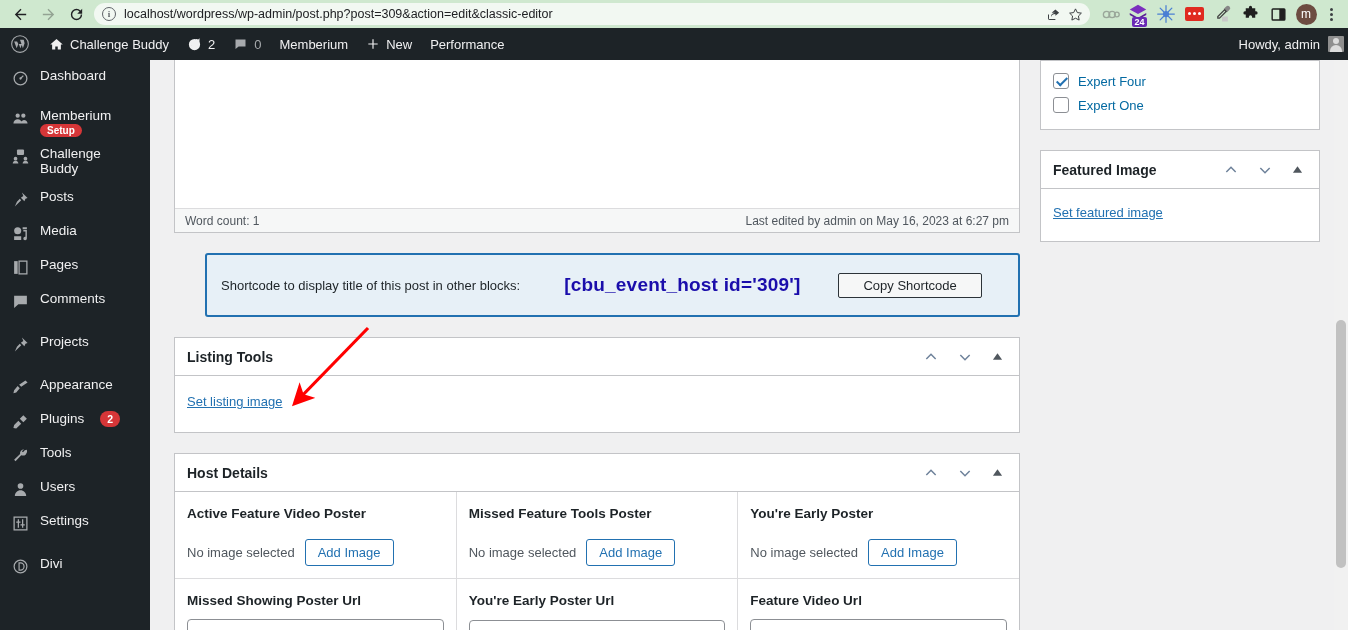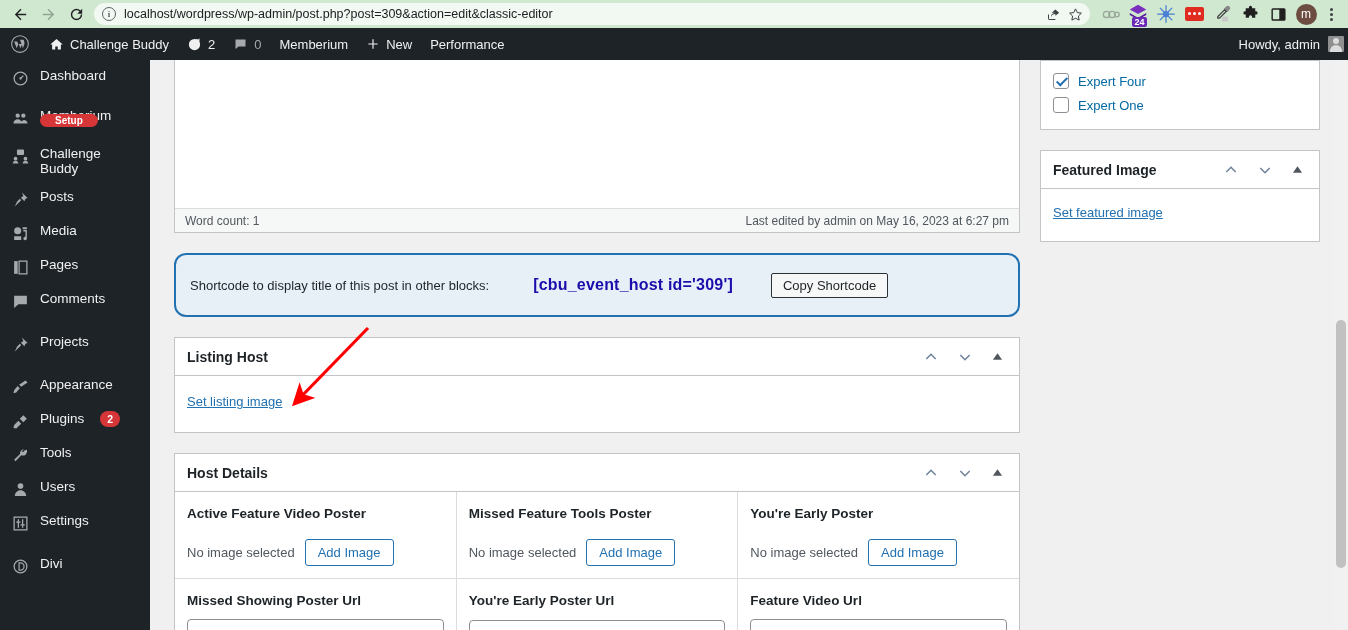--- a/index.html
+++ b/index.html
@@ -97,23 +97,23 @@
     width: 20px; height: 20px; flex: 0 0 20px;
     display: flex; align-items: center; justify-content: center;
     color: #a7aaad;
   }
   .menu-sep { height: 9px; }
   .badge {
     background: #d63638; color: #fff; border-radius: 10px;
     font-size: 10.5px; padding: 1px 7px; font-weight: 600; line-height: 14px;
   }
   .badge-setup {
-    position: absolute; left: 40px; top: 12px;
+    position: absolute; left: 40px; top: 22px;
     background: #d63638; color: #fff; border-radius: 9px;
-    font-size: 10px; padding: 1px 15px; font-weight: 600;
+    font-size: 10px; padding: 1px 7px; font-weight: 600;
   }
   .menu-item.has-sub { height: 44px; align-items: flex-start; padding-top: 6px; }
 
   
   .content {
     flex: 1 1 auto; background: #f0f0f1; position: relative;
     padding: 0 24px 0 24px; overflow: hidden;
   }
   .columns { display: flex; gap: 20px; padding-top: 0; }
   .col-main { width: 846px; flex: 0 0 846px; }
@@ -139,29 +139,30 @@
   .editor-canvas { height: 148px; background: #fff; }
   .statusbar {
     height: 24px; background: #f6f7f7; border-top: 1px solid #dcdcde;
     display: flex; align-items: center; padding: 8px 10px;
     font-size: 12px; color: #50575e;
   }
   .statusbar .right { margin-left: auto; }
 
   
   .shortcode-box {
-    background: #e7f0f7; border: 2px solid #2271b1; border-radius: 12px;
+    background: #e7f0f7; border: 2px solid #2271b1; border-radius: 3px;
     height: 64px; display: flex; align-items: center; padding: 0 14px;
     margin-bottom: 20px;
+    margin-left: 31px;
   }
   .sc-label { font-size: 13px; color: #1d2327; }
-  .sc-code { color: #1a0dab; font-size: 16px; font-weight: bold; margin: 0 38px 0 44px; letter-spacing: .2px;}
+  .sc-code { color: #1a0dab; font-size: 19px; font-weight: bold; margin: 0 38px 0 44px; letter-spacing: .2px;}
   .btn-default {
     background: #f6f7f7; border: 1px solid #2c3338; color: #1d2327;
-    font-size: 13px; padding: 4px 11px; border-radius: 2px; cursor: pointer;
+    font-size: 13px; padding: 4px 24px; border-radius: 2px; cursor: pointer;
     font-family: "Liberation Sans", sans-serif;
   }
 
   
   .host-grid { display: flex; }
   .host-cell {
     flex: 1 1 0; padding: 14px 12px 12px 12px; border-right: 1px solid #dcdcde;
     min-height: 76px;
   }
   .host-cell:last-child { border-right: none; }
@@ -522,21 +523,21 @@
         <div style="height:20px"></div>
 
         <div class="shortcode-box">
           <span class="sc-label">Shortcode to display title of this post in other blocks:</span>
           <span class="sc-code">[cbu_event_host id='309']</span>
           <button class="btn-default">Copy Shortcode</button>
         </div>
 
         <div class="postbox">
           <div class="postbox-header">
-            <span class="postbox-title">Listing Host</span>
+            <span class="postbox-title">Listing Tools</span>
             <span class="postbox-actions">
               <span class="order-btn">
                 <svg class="chev" width="16" height="16" viewBox="0 0 24 24" fill="none" stroke="#6d8199" stroke-width="2.2">
                     <path d="M5 15l7-7 7 7"></path>
                   </svg>
               </span>
               <span class="order-btn">
                 <svg class="chev" width="16" height="16" viewBox="0 0 24 24" fill="none" stroke="#6d8199" stroke-width="2.2">
                     <path d="M5 9l7 7 7-7"></path>
                   </svg>

